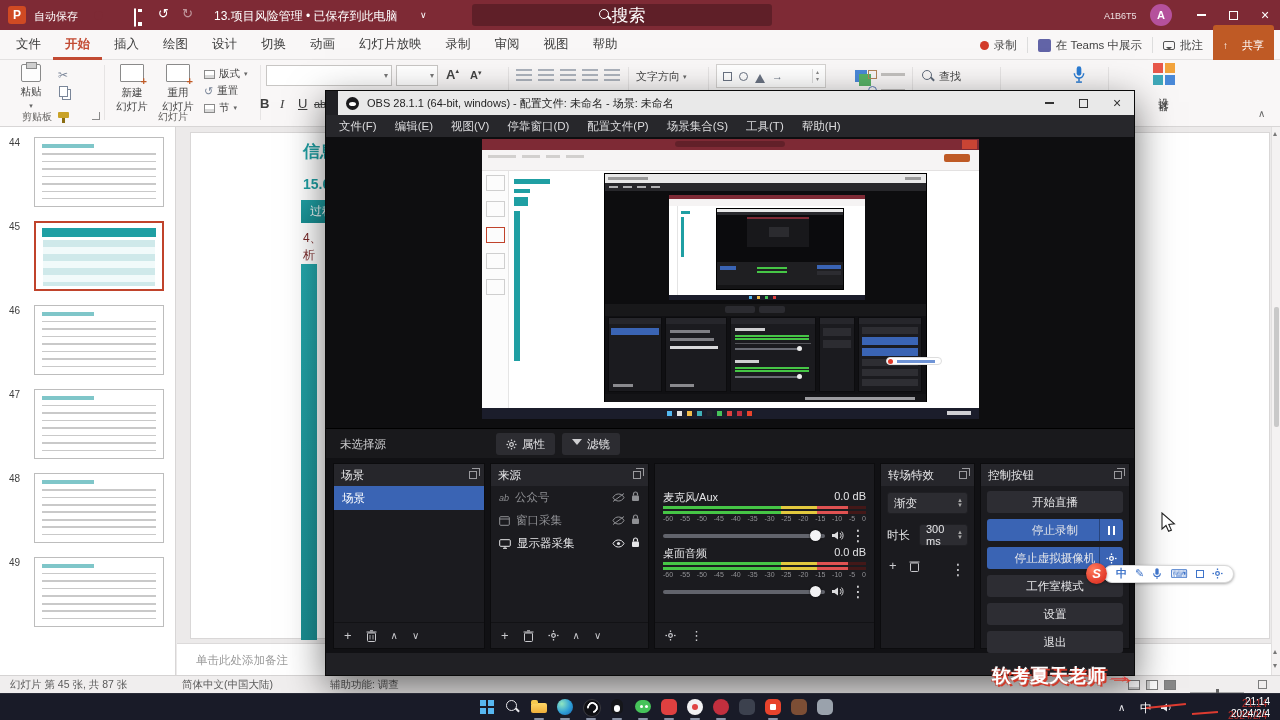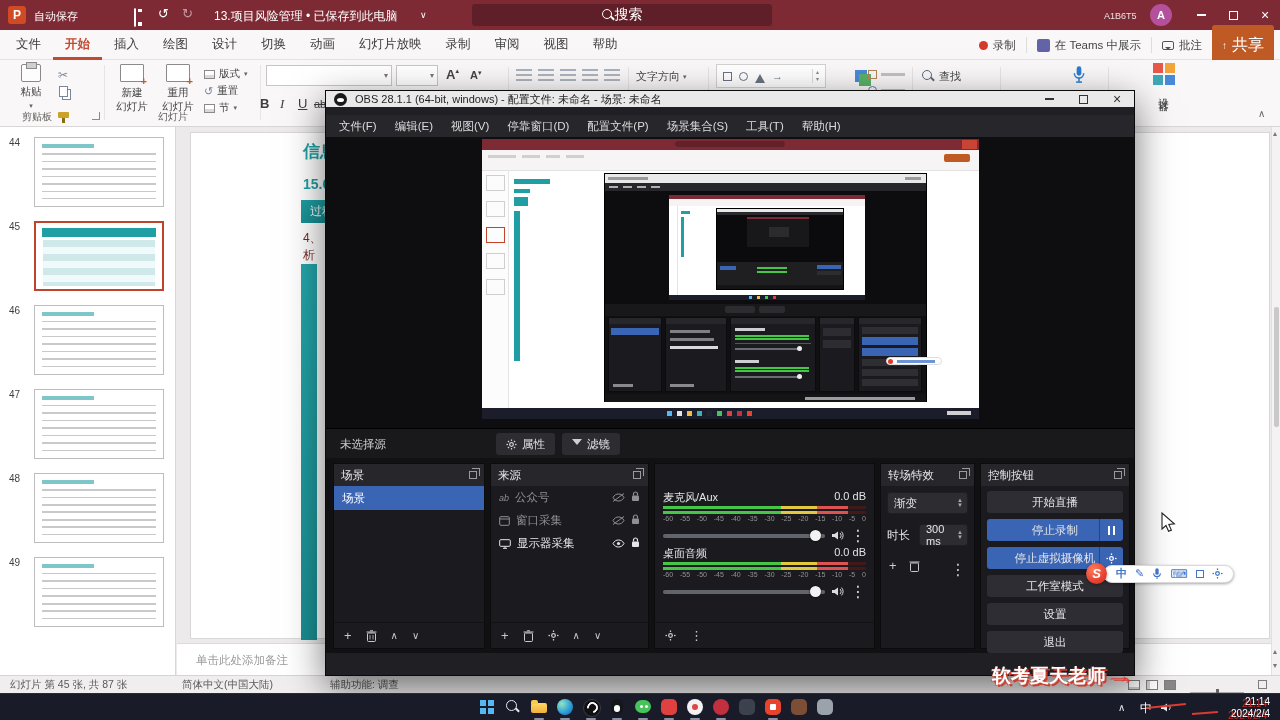--- a/index.html
+++ b/index.html
@@ -29,35 +29,35 @@
   .g-kebab::before{content:"⋮"} .g-plus::before{content:"+"}
   .g-cut::before{content:"✂"} .g-pen::before{content:"✎"} .g-kbd::before{content:"⌨"}
   .g-arrow::before{content:"→"} .g-upw::before{content:"↑"}
   .g-ab::before{content:"ab"}
   .mag{position:relative;width:13px;height:13px;display:inline-block}
   .mag::before{content:"";position:absolute;left:0;top:0;width:8px;height:8px;border:1.5px solid currentColor;border-radius:50%}
   .mag::after{content:"";position:absolute;left:8px;top:8px;width:5px;height:1.5px;background:currentColor;transform:rotate(45deg)}
   .boxico{width:9px;height:9px;border:1px solid currentColor;display:inline-block}
   .wtb-btn{width:30px;height:30px;display:flex;align-items:center;justify-content:center;color:#fff;font-size:12px}
   .searchpill{background:rgba(0,0,0,.24);border-radius:3px;color:#fff;display:flex;
-    align-items:center;justify-content:center;gap:0;font-size:14px}
+    align-items:center;justify-content:center;gap:0;font-size:17px}
   .avatar{width:22px;height:22px;border-radius:50%;background:#b5519c;color:#fff;font-size:11px;
     font-weight:bold;display:flex;align-items:center;justify-content:center}
 
   #tabrow{left:0;top:30px;width:1280px;height:30px;background:#f9f7f7;border-bottom:1px solid #e3e1e1}
   .tab{font-size:12.5px;color:#3c3c3c;padding:0 12px;height:30px;line-height:29px;display:inline-block}
   .tab.active{color:var(--ppt_accent,#c24a32);font-weight:bold;box-shadow:inset 0 -3px 0 var(--ppt_accent,#c24a32)}
   .act-txt{font-size:11.5px;color:#444}
   .vdiv{width:1px;height:16px;background:#ddd}
   .reddot{width:9px;height:9px;border-radius:50%;background:#d23a2a;display:inline-block}
   .teamsq{width:13px;height:13px;background:#6264a7;border-radius:2px;display:inline-block}
   .bubble{width:12px;height:9px;border:1.3px solid #555;border-radius:2px;position:relative;display:inline-block}
   .bubble::after{content:"";position:absolute;left:2px;bottom:-4px;border:3px solid transparent;border-top-color:#555}
-  .sharebtn{background:var(--share_orange,#bf5a25);border-radius:3px;color:#fff;font-size:16px;
-    height:40px;padding:0 10px;display:flex;align-items:center;gap:5px}
+  .sharebtn{background:var(--share_orange,#bf5a25);border-radius:3px;color:#fff;font-size:11px;
+    height:40px;padding:0 10px;display:flex;align-items:center;gap:14px}
 
   #ribbon{left:0;top:60px;width:1280px;height:67px;background:#f9f7f7;border-bottom:1px solid #d8d6d6}
   .rlab{font-size:10px;color:#605e5c}
   .rtxt{font-size:10.5px;color:#454545}
   .clip{width:20px;height:26px;background:#fdfdfd;border:1px solid #8a8a8a;border-radius:2px;position:relative}
   .clip::before{content:"";position:absolute;top:-3px;left:4px;width:9px;height:5px;background:#cfcfcf;border:1px solid #8a8a8a}
   .cpico{width:9px;height:11px;border:1px solid #7a8699;background:#fff;box-shadow:3px 3px 0 -1px #fff,3px 3px 0 0 #7a8699;display:inline-block}
   .pico{width:11px;height:6px;background:#c9a227;border-radius:1px;position:relative;display:inline-block}
   .pico::after{content:"";position:absolute;left:4px;top:6px;width:3px;height:5px;background:#8a6d12}
   .slideico{width:24px;height:18px;background:#fff;border:1px solid #8a8a8a;border-radius:1px;position:relative}
@@ -92,21 +92,21 @@
   #pptstatus{left:0;top:675px;width:1280px;height:18px;background:#f0eeee;border-top:1px solid #d5d3d3;
     font-size:10.5px;color:#5a5a5a}
   .vico{width:12px;height:10px;border:1px solid #7d7d7d;display:inline-block;background:linear-gradient(#fff 70%,#ccc 70%)}
   .zslide{width:54px;height:2px;background:#a9a9a9;position:relative;display:inline-block}
   .zslide::after{content:"";position:absolute;left:26px;top:-3px;width:3px;height:8px;background:#666}
   .scrollbar{background:#f4f2f2;border-left:1px solid #e2e0e0;color:#777}
 
   
   #obs{left:325px;top:90px;width:810px;height:586px;background:#202024;border:1px solid #0a0a0a;
     box-shadow:0 12px 36px rgba(0,0,0,.55);z-index:10}
-  .obs-tb{position:absolute;left:0;top:0;right:0;height:16px;background:#e9e9e9;display:flex;align-items:center;padding-left:8px}
+  .obs-tb{position:absolute;left:12px;top:0;right:0;height:24px;background:#e9e9e9;display:flex;align-items:center;padding-left:8px}
   .obsico{width:13px;height:13px;border-radius:50%;background:#1a1a1c;position:relative}
   .obsico::after{content:"";position:absolute;left:3px;top:5px;width:7px;height:4px;border-radius:50%;background:#fff}
   .obs-title{font-size:11px;color:#1f1f1f;margin-left:8px}
   .wbtn{width:34px;height:24px;display:flex;align-items:center;justify-content:center;color:#333}
   .minbar{width:9px;height:1.4px;background:#333;display:inline-block}
   .obs-menu{position:absolute;left:0;top:24px;right:0;height:22px;background:#27272b;display:flex;align-items:center;padding-left:4px}
   .menu-it{padding:0 9px;font-size:11.5px;color:#dcdcde}
   #obs-preview{position:absolute;left:0;top:46px;right:0;height:291px;background:#0e0e10;overflow:hidden}
   .srcbar{position:absolute;left:0;top:337px;right:0;height:30px;background:#19191c;border-top:1px solid #000}
   .srcbtn{height:22px;padding:0 10px;background:#2c2c31;border-radius:3px;display:flex;align-items:center;gap:5px;

